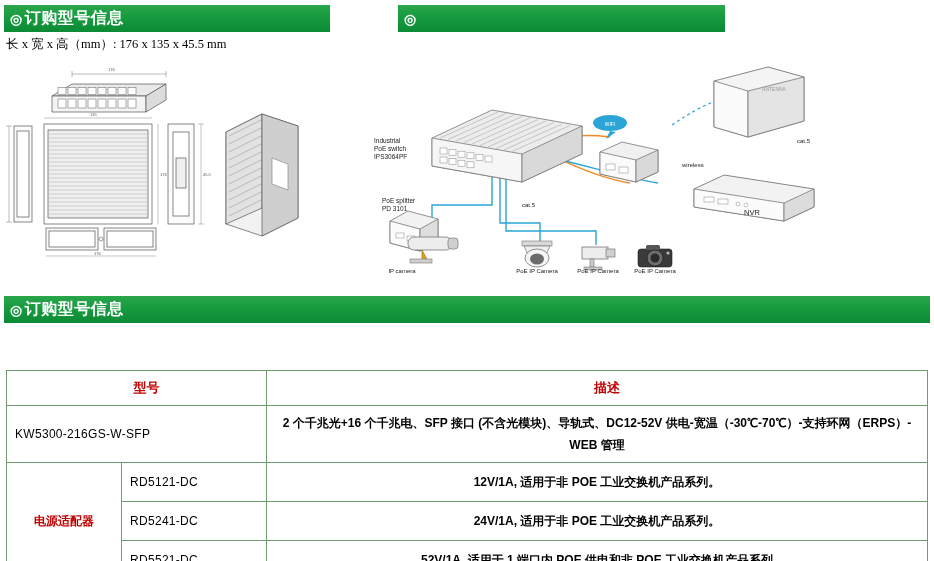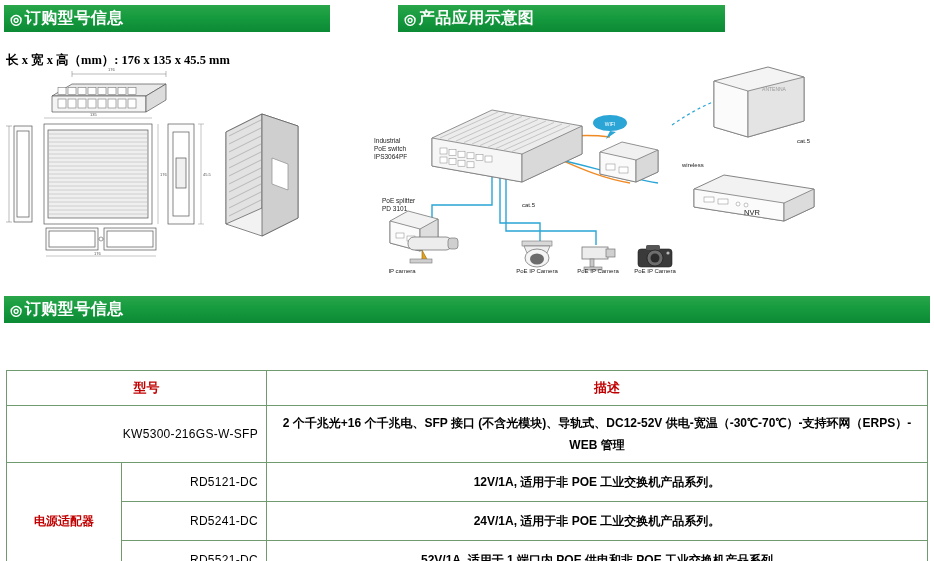--- a/index.html
+++ b/index.html
@@ -36,23 +36,23 @@
     line-height: 1;
   }
   .bar-dims   { left: 4px;   top: 5px;  width: 326px; }
   .bar-app    { left: 398px; top: 5px;  width: 327px; }
   .bar-order  { left: 4px;   top: 296px; width: 926px; }
 
   
   .dims-text {
     position: absolute;
     left: 6px;
-    top: 52px;
+    top: 36px;
     font-size: 12.5px;
-    font-weight: bold;
+    font-weight: normal;
     font-family: "Liberation Serif", serif;
     white-space: nowrap;
   }
 
   
   .drawing-area {
     position: absolute;
     left: 6px;
     top: 62px;
     width: 330px;
@@ -88,21 +88,21 @@
     background: #ffffff;
     color: #c00000;
     font-weight: bold;
     font-size: 13px;
     text-align: center;
     height: 26px;
     font-family: "Liberation Serif", serif;
     padding-left: 28px;
   }
   .model-cell {
-    text-align: right;
+    text-align: left;
     font-family: "Liberation Serif", serif;
     font-size: 12.5px;
     letter-spacing: 0.3px;
   }
   .desc-cell {
     text-align: center;
     line-height: 1.85;
     font-size: 12px;
     font-weight: bold;
   }
@@ -122,21 +122,20 @@
 </head>
 <body>
 
 <div class="section-bar bar-dims">
   <span class="marker">◎</span>
   <span>订购型号信息</span>
 </div>
 
 <div class="section-bar bar-app">
   <span class="marker">◎</span>
-  <span>产品应用示意图</span>
 </div>
 
 <div class="section-bar bar-order">
   <span class="marker">◎</span>
   <span>订购型号信息</span>
 </div>
 
 <div class="dims-text">长 x 宽 x 高（mm）: 176 x 135 x 45.5 mm</div>
 
 <div class="drawing-area">

